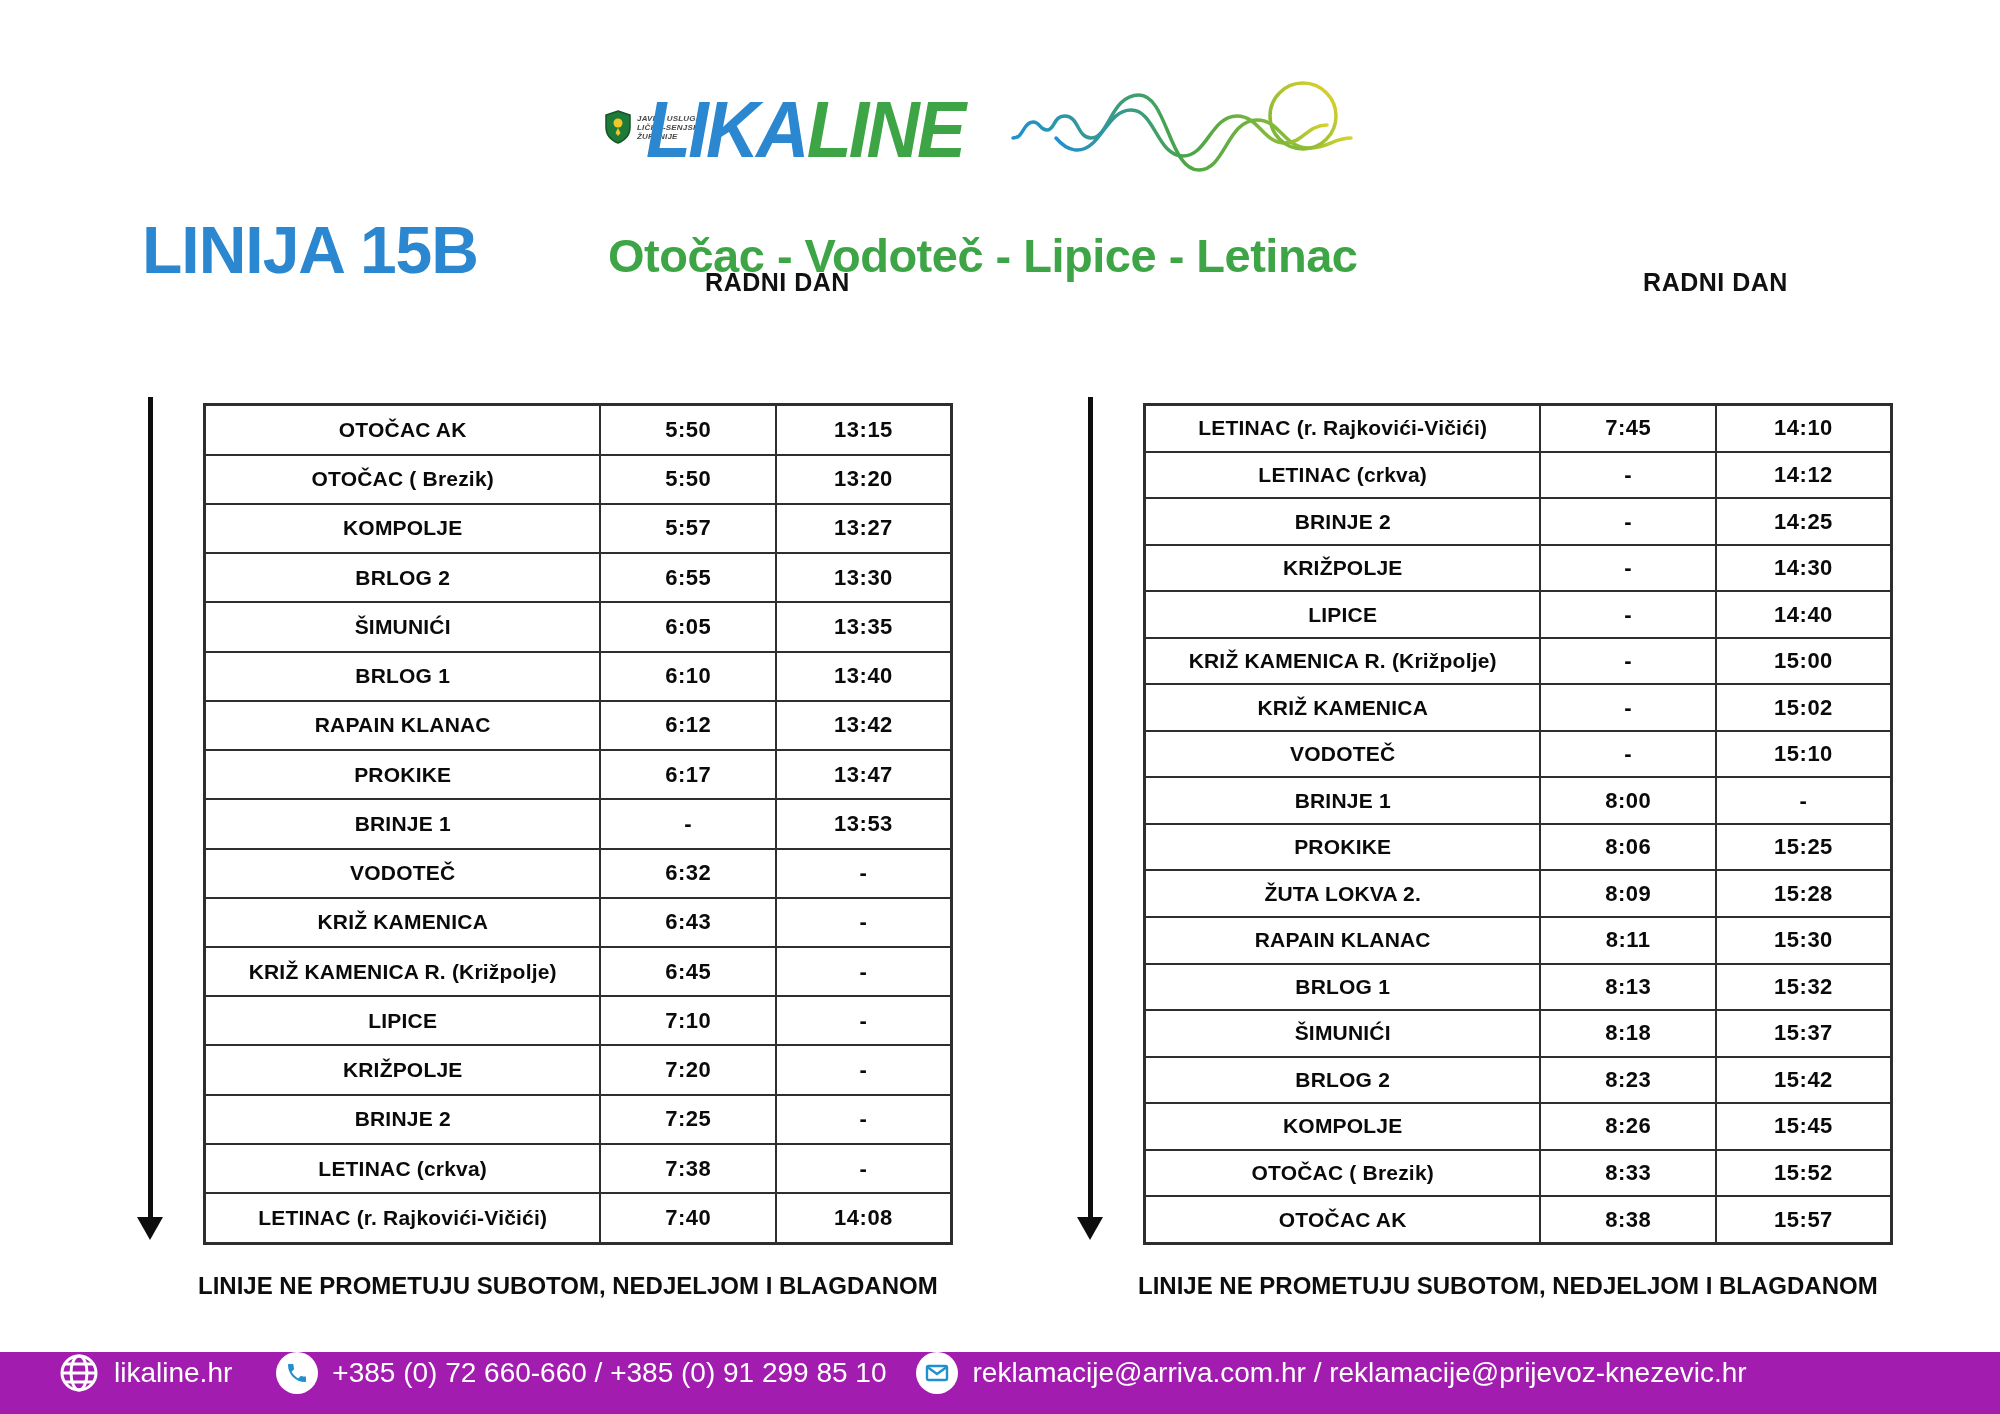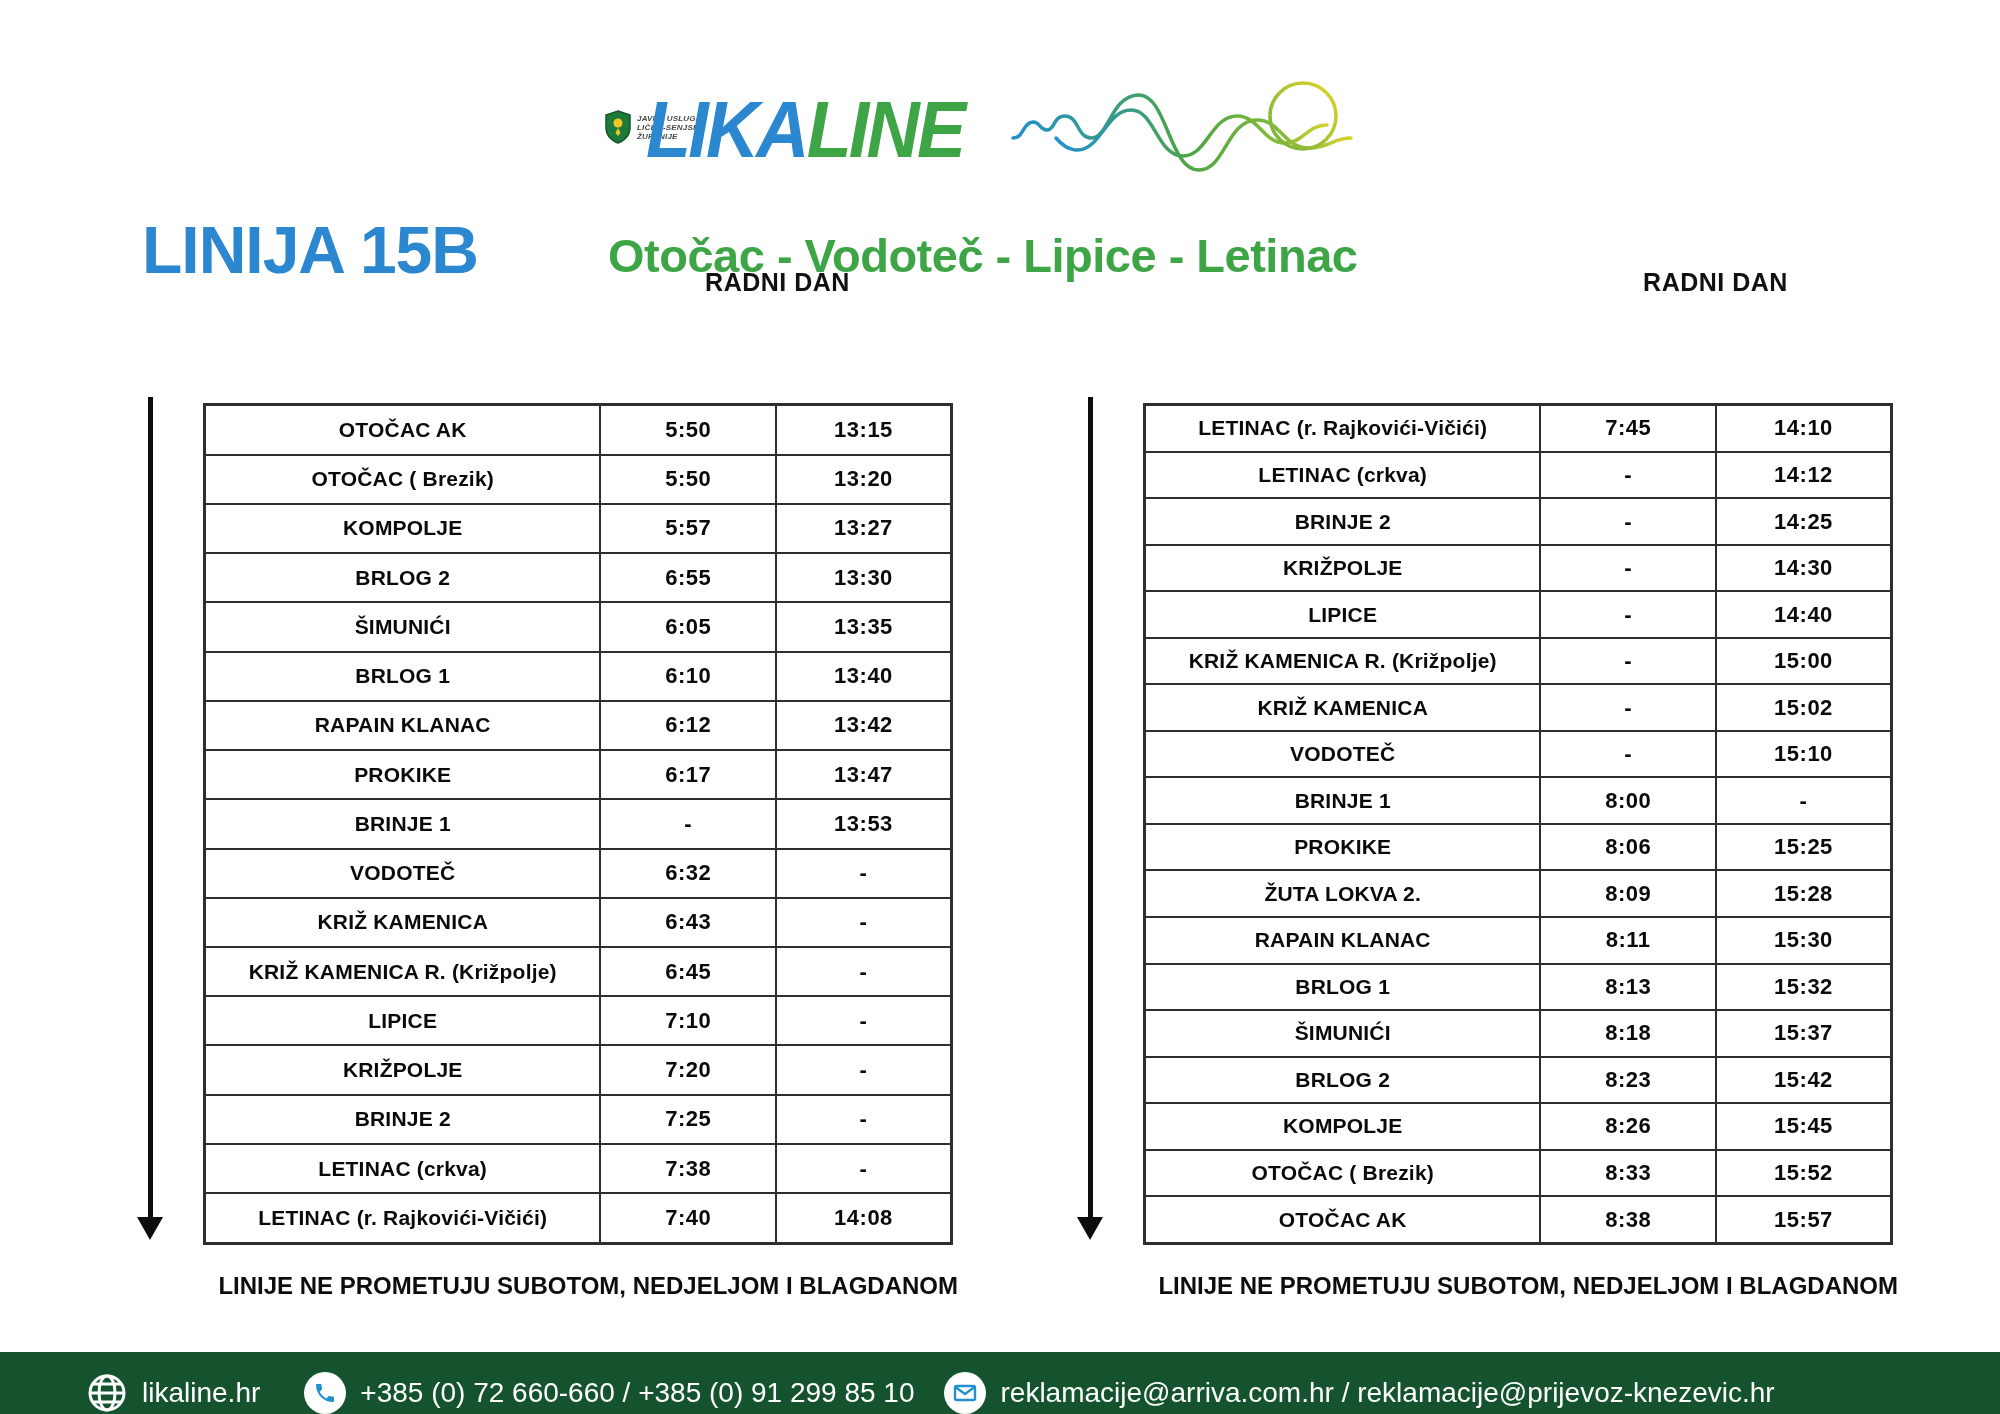--- a/index.html
+++ b/index.html
@@ -42,28 +42,28 @@
   .timetable { position:absolute; top:403px; width:750px; height:842px;
                border-collapse:collapse; table-layout:fixed; border:3px solid #2e2e2e; }
   .timetable.left { left:203px; }
   .timetable.right { left:1143px; }
   .timetable td { border:2px solid #2e2e2e; text-align:center; vertical-align:middle;
                   font-weight:700; color:#0a0a0a; background:#fff; overflow:hidden; white-space:nowrap; }
   .timetable td.stop { font-size:21px; letter-spacing:.2px; }
   .timetable td.time { font-size:22px; letter-spacing:.5px; }
 
   
-  .note { position:absolute; top:1272px; width:760px; text-align:right;
+  .note { position:absolute; top:1272px; width:760px; text-align:left;
           font-size:24px; font-weight:800; color:#0d0d0d; letter-spacing:0; white-space:nowrap; }
   .note.left { left:198px; }
   .note.right { left:1138px; }
 
   
-  .footer { position:absolute; left:0; bottom:0; width:2000px; height:62px; background:#14532d;
-            display:flex; align-items:flex-end; color:#ffffff; font-size:28px;padding-left:28px; }
+  .footer { position:absolute; left:0; bottom:0; width:2000px; height:62px; background:#a21caf;
+            display:flex; align-items:flex-start; color:#ffffff; font-size:28px; }
   .footer .item { display:flex; align-items:center; gap:14px; white-space:nowrap; }
   .footer .website { margin-left:58px; }
   .footer .phones { margin-left:44px; }
   .footer .emails { margin-left:30px; }
   .icon-circle { width:42px; height:42px; border-radius:50%; background:#ffffff;
                  display:flex; align-items:center; justify-content:center; flex:0 0 auto; }
 </style>
 </head>
 <body>
 

